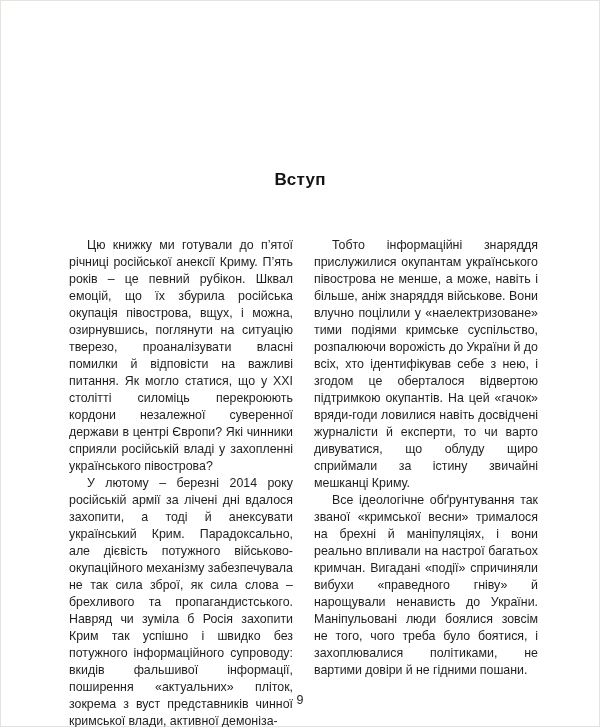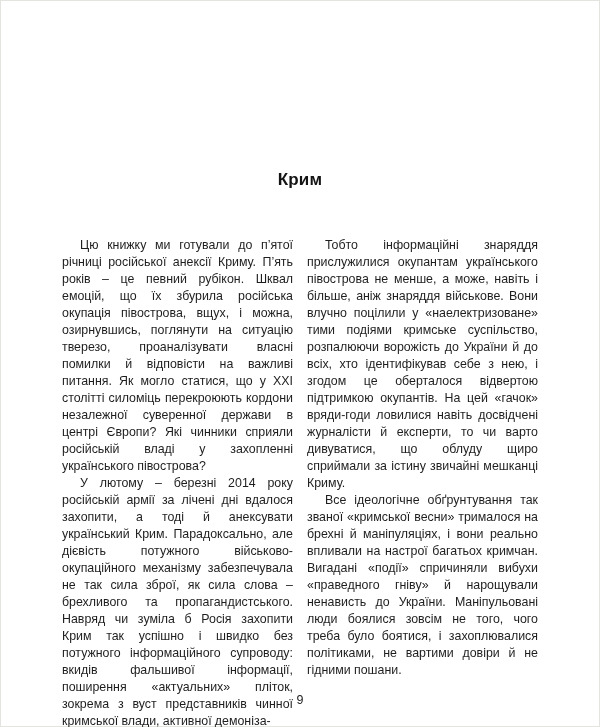--- a/index.html
+++ b/index.html
@@ -41,37 +41,38 @@
     text-align: justify;
     hyphens: auto;
     -webkit-hyphens: auto;
     word-spacing: -0.2px;
   }
   .para {
     margin: 0;
   }
   .para.indent {
     text-indent: 18px;
+    margin-left: 7px;
   }
   .page-number {
     position: absolute;
     left: 0;
     right: 0;
     bottom: 20px;
     text-align: center;
     font-size: 12.5px;
     color: #1e1e1e;
   }
 </style>
 </head>
 <body>
 
 <div class="book-page">
 
-  <h1 class="chapter-title">Крим</h1>
+  <h1 class="chapter-title">Вступ</h1>
 
   <div class="text-columns">
 
     <div class="col">
       <p class="para indent">Цю книжку ми готували до п’ятої річниці російської анексії Криму. П’ять років – це певний рубікон. Шквал емоцій, що їх збурила російська окупація півострова, вщух, і можна, озирнувшись, поглянути на ситуацію тверезо, проаналізувати власні помилки й відповісти на важливі питання. Як могло статися, що у XXI столітті силоміць перекроюють кордони незалежної суверенної держави в центрі Європи? Які чинники сприяли російській владі у захопленні українського півострова?</p>
       <p class="para indent">У лютому – березні 2014 року російській армії за лічені дні вдалося захопити, а тоді й анексувати український Крим. Парадоксально, але дієвість потужного військово-окупаційного механізму забезпечувала не так сила зброї, як сила слова – брехливого та пропагандистського. Навряд чи зуміла б Росія захопити Крим так успішно і швидко без потужного інформаційного супроводу: вкидів фальшивої інформації, поширення «актуальних» пліток, зокрема з вуст представників чинної кримської влади, активної демоніза-</p>
     </div>
 
     <div class="col">
       <p class="para indent">Тобто інформаційні знаряддя прислужилися окупантам українського півострова не менше, а може, навіть і більше, аніж знаряддя військове. Вони влучно поцілили у «наелектризоване» тими подіями кримське суспільство, розпалюючи ворожість до України й до всіх, хто ідентифікував себе з нею, і згодом це оберталося відвертою підтримкою окупантів. На цей «гачок» вряди-годи ловилися навіть досвідчені журналісти й експерти, то чи варто дивуватися, що облуду щиро сприймали за істину звичайні мешканці Криму.</p>

